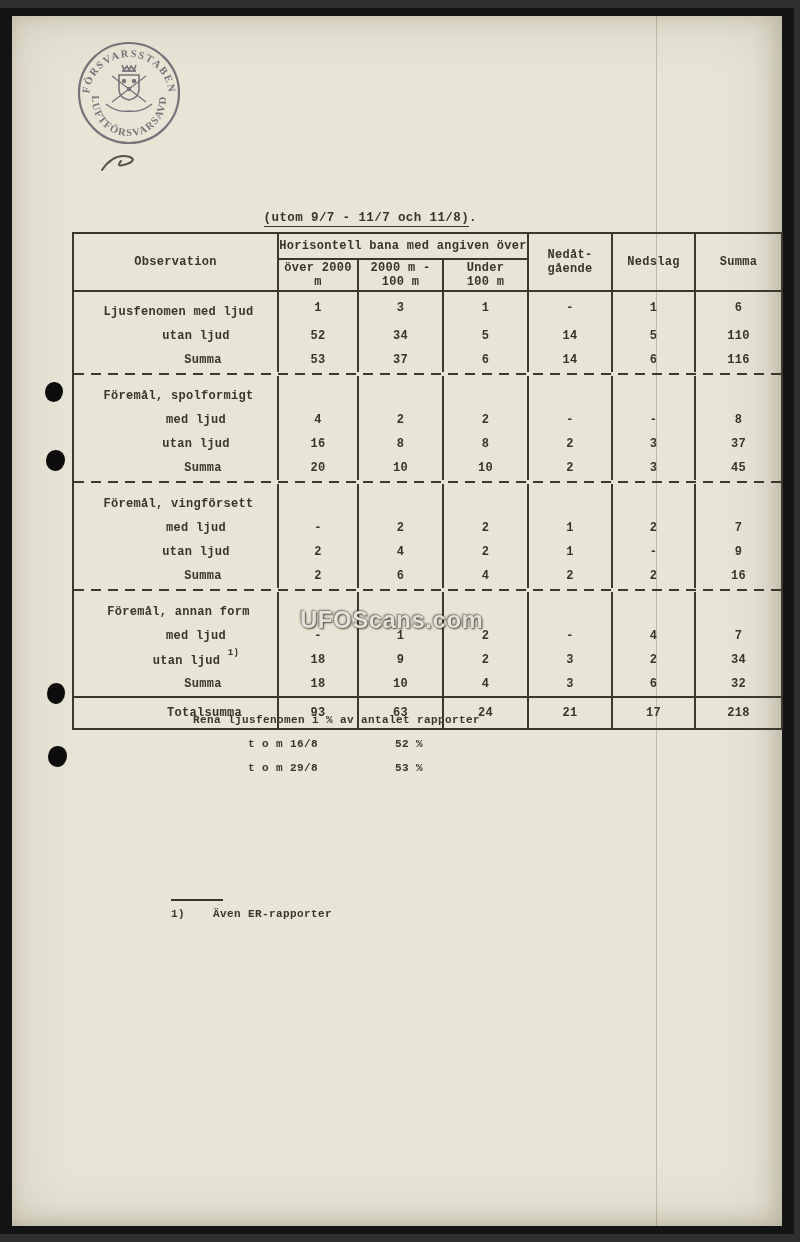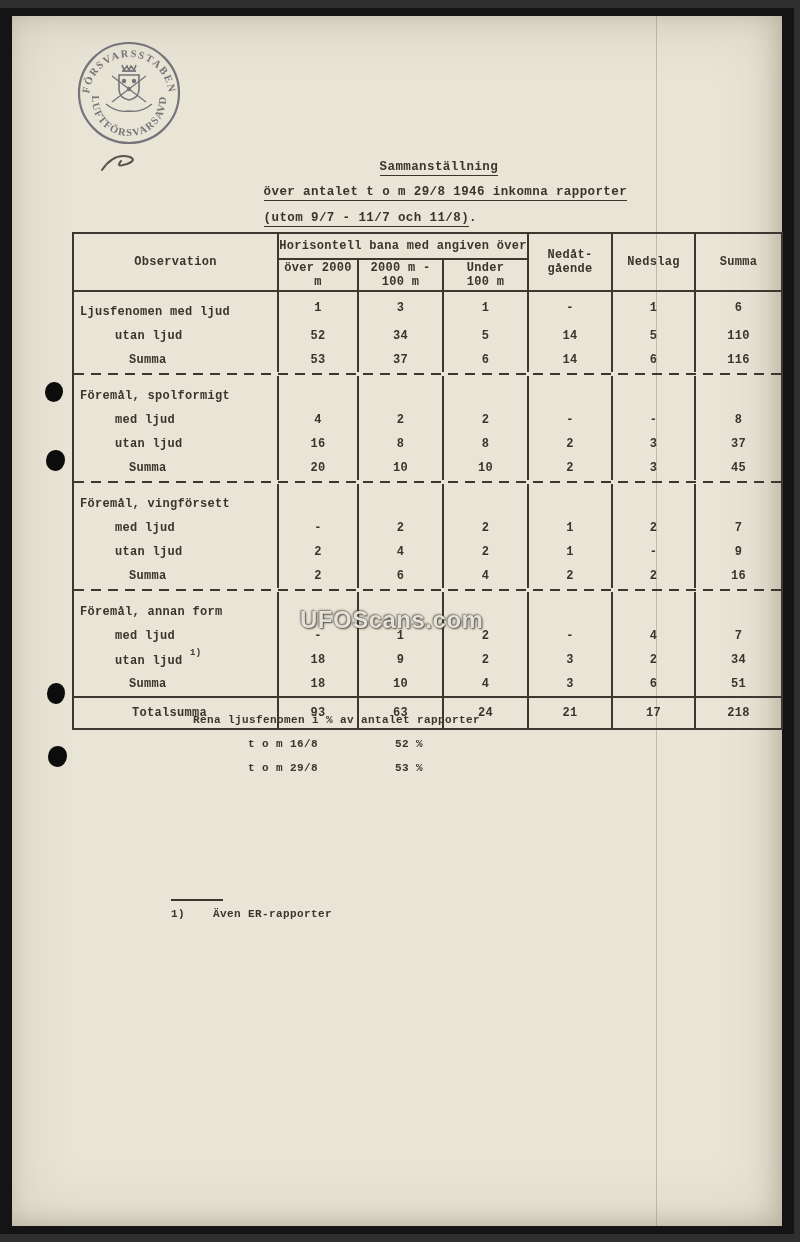--- a/index.html
+++ b/index.html
@@ -34,21 +34,21 @@
   table.rpt th,table.rpt td{padding:0;margin:0;}
   table.rpt th{font-weight:bold;text-align:center;vertical-align:middle;}
   th.pre{white-space:pre-line;line-height:14px;}
   tr.hrow1{height:26px;}
   tr.hrow2{height:32px;}
   th.group{border-bottom:2px solid #3c382f;}
   .bl{border-left:2px solid #3c382f;}
   tbody tr:first-child td{border-top:2px solid #3c382f;}
   tbody td{height:24px;vertical-align:middle;}
   tbody td.val{text-align:center;}
-  td.lbl{text-align:left;white-space:pre;}
+  td.lbl{text-align:center;white-space:pre;}
   td.lbl.section{padding-left:6px;height:27px;vertical-align:bottom;padding-bottom:5px;}
   td.lbl.mid{padding-left:41px;}
   td.lbl.sum{padding-left:55px;}
   td.lbl.total{padding-left:58px;margin-top:36px;}
   tr.total td{border-top:2px solid #3c382f;height:30px;}
   tr.sep td{height:4px;border:none;}
   tr.sep .dash{height:2px;width:100%;background:repeating-linear-gradient(90deg,#3c382f 0 10px,transparent 10px 17px);}
   sup{font-size:9px;position:relative;top:-4px;}
 
   .pct-head,.pct-label,.pct-val,.fn-marker,.fn-text{
@@ -99,26 +99,20 @@
       <circle cx="58" cy="41" r="1.4" fill="#5c5c66"></circle>
       <circle cx="53" cy="49" r="1.4" fill="#5c5c66"></circle>
       <path d="M 30,64 q 11,9 23,7 M 76,64 q -11,9 -23,7" stroke-width="1.4"></path>
     </g>
   </svg>
 
   <svg class="penmark" width="62" height="36" viewBox="0 0 62 36">
     <path d="M 8,26 q 12,-18 28,-13 q 7,3 -3,7 q -12,4 -6,-3" fill="none" stroke="#3f3b33" stroke-width="2" stroke-linecap="round"></path>
   </svg>
 
-  <div class="title-line" style="left:348px;top:146px;">
-    <span class="underlined">Sammanställning</span>
-  </div>
-  <div class="title-line" style="left:232px;top:171px;">
-    <span class="underlined">över antalet t o m 29/8 1946 inkomna rapporter</span>
-  </div>
   <div class="title-line" style="left:232px;top:197px;text-align:center;">
     <span class="underlined">(utom 9/7 - 11/7 och 11/8)</span><span>.</span>
   </div>
 
   <table class="rpt">
     <colgroup>
       <col style="width:205px">
         <col style="width:80px">
         <col style="width:85px">
         <col style="width:85px">
@@ -286,21 +280,21 @@
           <td class="val bl">2</td>
           <td class="val bl">34</td>
         </tr>
         <tr>
           <td class="lbl sum">Summa</td>
           <td class="val bl">18</td>
           <td class="val bl">10</td>
           <td class="val bl">4</td>
           <td class="val bl">3</td>
           <td class="val bl">6</td>
-          <td class="val bl">51</td>
+          <td class="val bl">32</td>
         </tr>
         <tr class="total">
           <td class="lbl total">Totalsumma</td>
           <td class="val bl">93</td>
           <td class="val bl">63</td>
           <td class="val bl">24</td>
           <td class="val bl">21</td>
           <td class="val bl">17</td>
           <td class="val bl">218</td>
         </tr>

